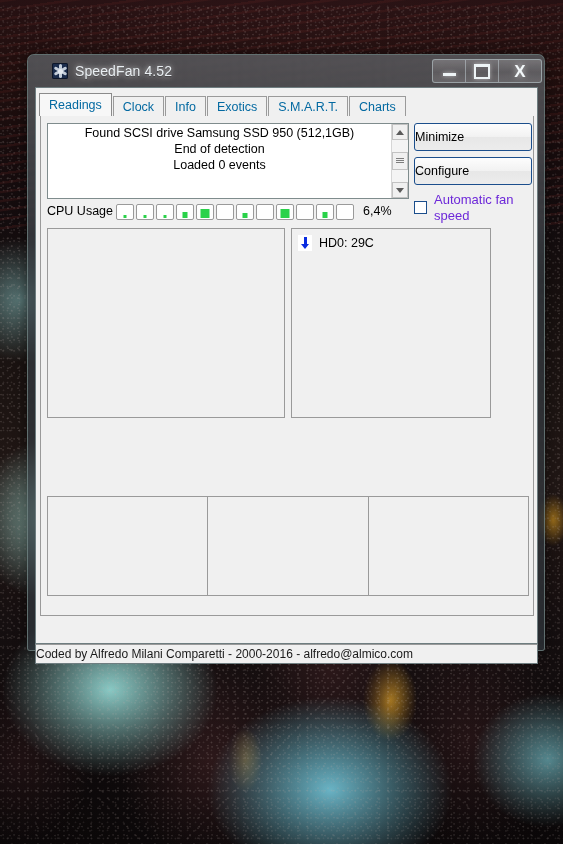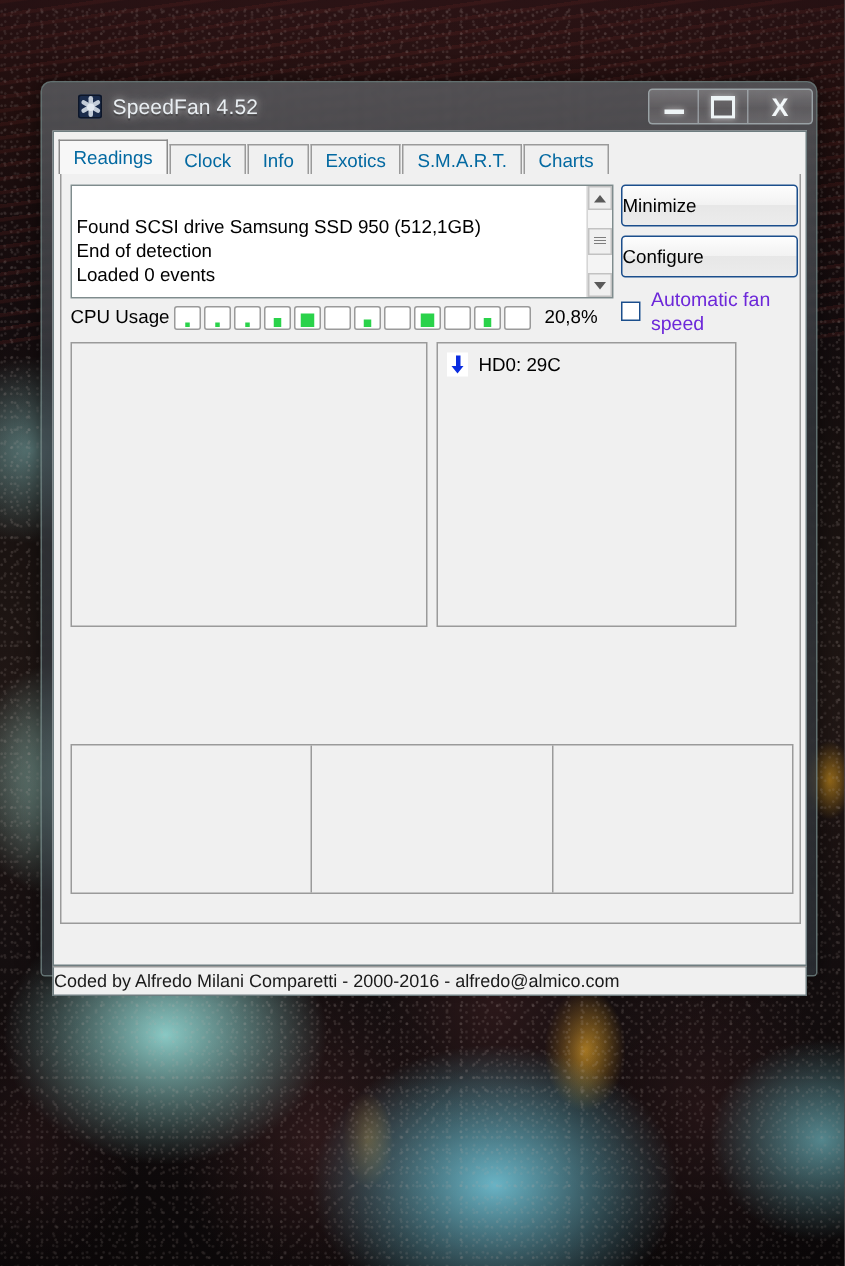--- a/index.html
+++ b/index.html
@@ -254,22 +254,23 @@
     position: absolute;
     left: 6px; top: 7px;
     width: 362px; height: 76px;
     background: #ffffff;
     border: 1px solid #7f8c8d;
     box-sizing: border-box;
     display: flex;
   }
   #log-lines {
     flex: 1 1 auto;
-    padding: 19px 3px;
+    padding: 1px 3px;
     overflow: hidden;
+    text-align: center;
   }
   .log-line {
     font-size: 12.5px;
     line-height: 16px;
     color: #000;
     white-space: nowrap;
   }
   #log-scrollbar {
     flex: 0 0 auto;
     width: 16px;
@@ -613,21 +614,21 @@
             <div class="cpu-cell"></div>
             <div class="cpu-cell">
               <div class="cpu-fill" style="background: rgb(42, 210, 74); height: 9px; width: 9px;"></div>
             </div>
             <div class="cpu-cell"></div>
             <div class="cpu-cell">
               <div class="cpu-fill" style="background: rgb(42, 210, 74); height: 6px; width: 5px;"></div>
             </div>
             <div class="cpu-cell"></div>
           </div>
-        <span id="cpu-percent">20,8%</span>
+        <span id="cpu-percent">6,4%</span>
       </div>
 
       <div id="panel-fans"></div>
 
       <div id="panel-temps">
         <div class="temp-row">
           <div class="temp-icon icon-cool">
             <div class="shaft"></div>
               <div class="head"></div>
           </div>

